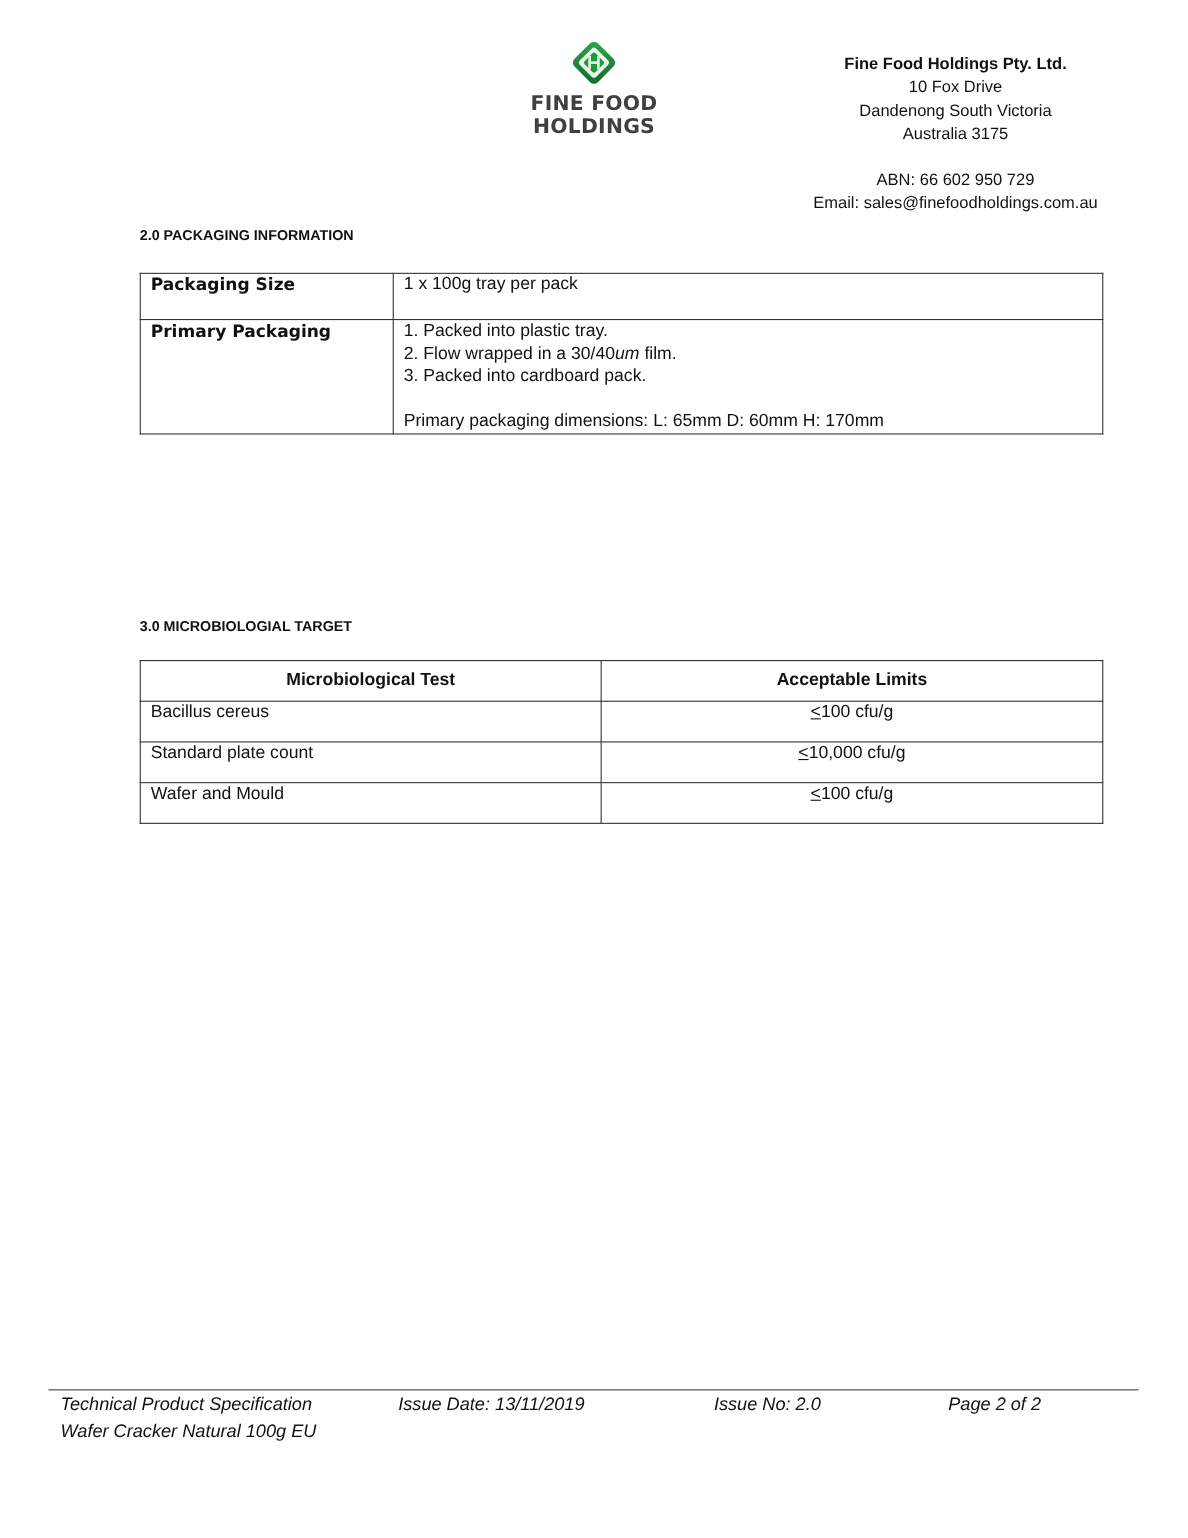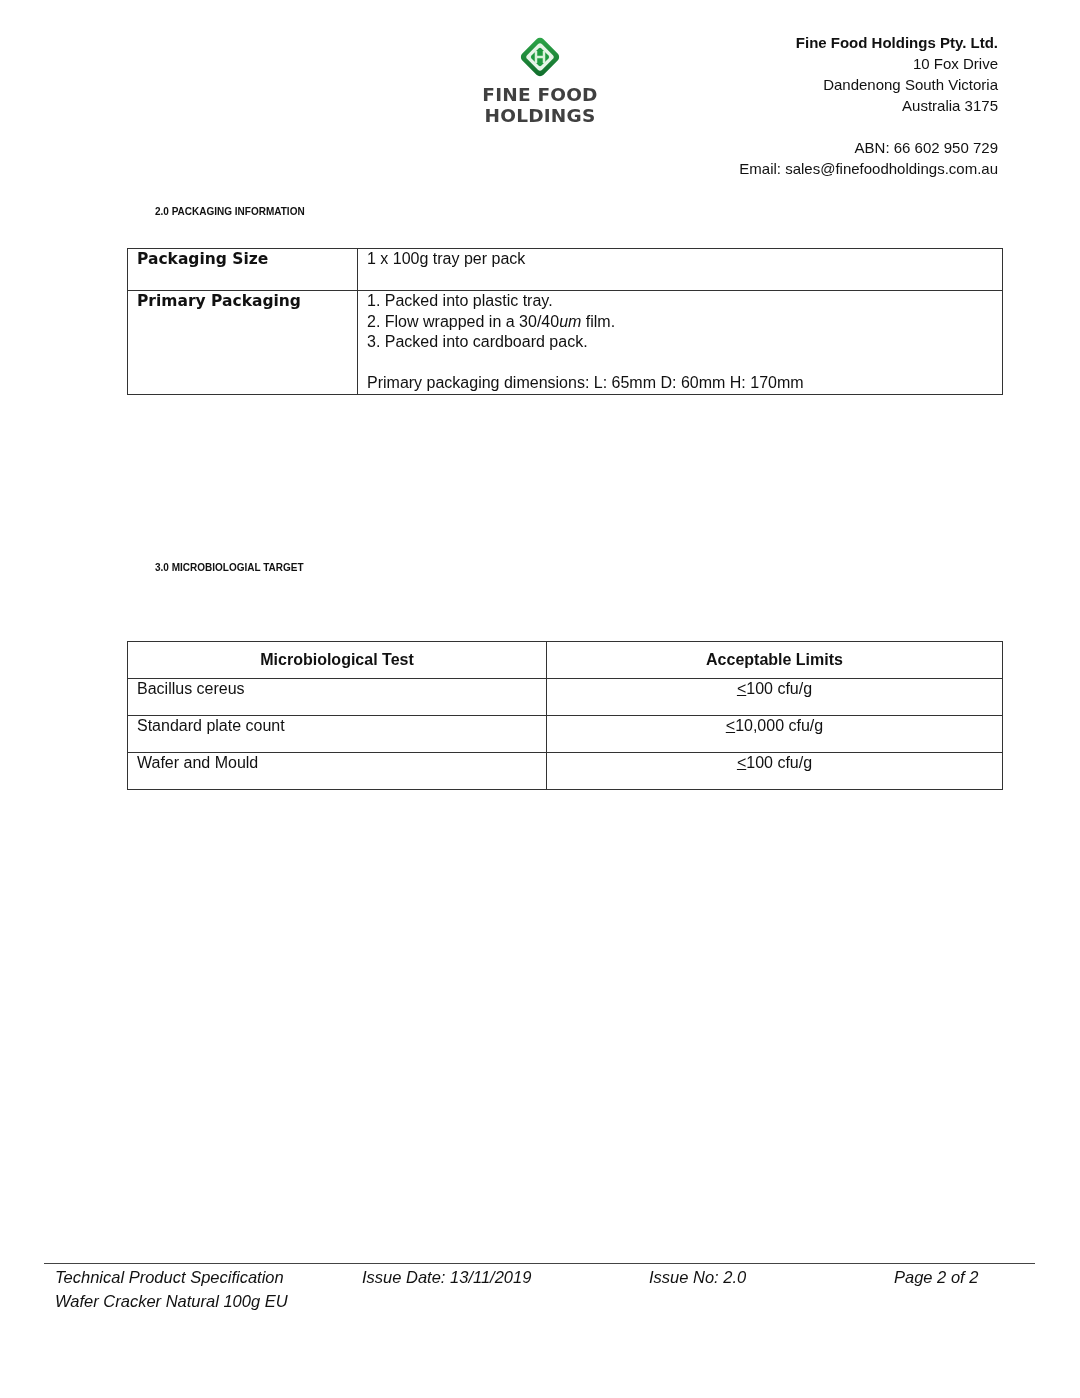--- a/index.html
+++ b/index.html
@@ -1,30 +1,30 @@
 <!DOCTYPE html>
 <html><head>
 <meta charset="utf-8">
 <style>
   html, body { margin:0; padding:0; background:#ffffff; }
   body { width:1080px; height:1398px; position:relative; font-family:"Liberation Sans", sans-serif; color:#111; overflow:hidden; }
   .abs { position:absolute; }
   .logo { left:428px; top:32px; width:224px; text-align:center; }
   .logo-mark { width:50px; height:50px; margin:0 auto; position:relative; }
   .logo-text { font-family:"DejaVu Sans", sans-serif; font-weight:bold; font-size:18.5px; color:#404040; letter-spacing:0.2px; margin-top:2px; }
-  .company { right:82px; top:32px; text-align:right; font-size:15px; line-height:21px; }
+  .company { right:82px; top:48px; text-align:center; font-size:15px; line-height:21px; }
   .company .name { font-weight:bold; }
   .company .gap { height:21px; }
-  .section-title { left:127px; font-weight:bold; font-size:10px;margin-left:28px; }
+  .section-title { left:127px; font-weight:bold; font-size:13px; }
   table { border-collapse:collapse; position:absolute; font-size:16px; }
   td, th { border:1.5px solid #333; vertical-align:top; padding:0 9px; }
   .pack { left:127px; top:248px; width:876px; }
   .pack td.label { font-weight:bold; width:211px; font-family:"DejaVu Sans", sans-serif; font-size:15.5px; }
   .pack td { line-height:20.5px; }
-  .micro { left:127px; top:600px; width:876px;margin-top:41px; }
+  .micro { left:127px; top:600px; width:876px; }
   .micro th { font-weight:bold; height:36px; vertical-align:middle; text-align:center; padding:0; }
   .micro td { height:35px; padding:1px 9px 0; }
   .micro td.lim { text-align:center; }
   .le { text-decoration:underline; }
   .footer-line { left:44px; top:1263px; width:991px; border-top:1.5px solid #444; }
   .footer { top:1265px; font-size:16.5px; line-height:24px;font-style:italic; }
 </style>
 </head>
 <body>
 
@@ -102,13 +102,13 @@
 </tbody>
   </table>
 
 <div class="abs footer-line"></div>
 <div class="abs footer" style="left:55px;">
   <div>Technical Product Specification</div>
   <div>Wafer Cracker Natural 100g EU</div>
 </div>
 <div class="abs footer" style="left:362px;">Issue Date: 13/11/2019</div>
 <div class="abs footer" style="left:649px;">Issue No: 2.0</div>
-<div class="abs footer" style="left:862px;margin-left:32px;">Page 2 of 2</div>
+<div class="abs footer" style="left:862px;">Page 2 of 2</div>
 
 </body></html>

